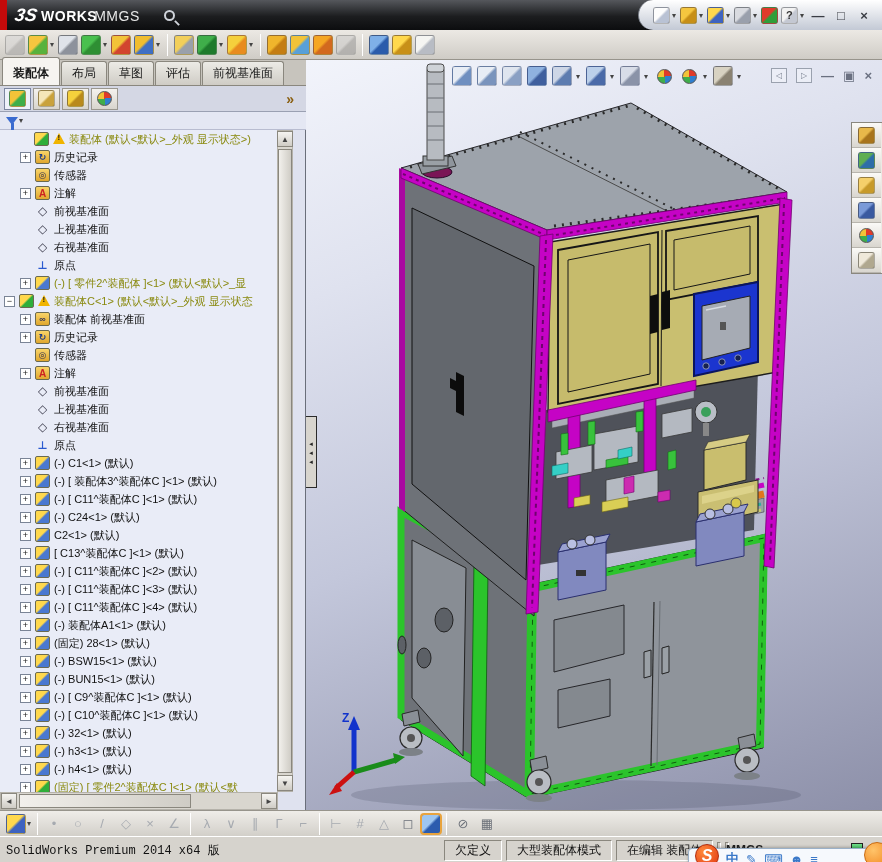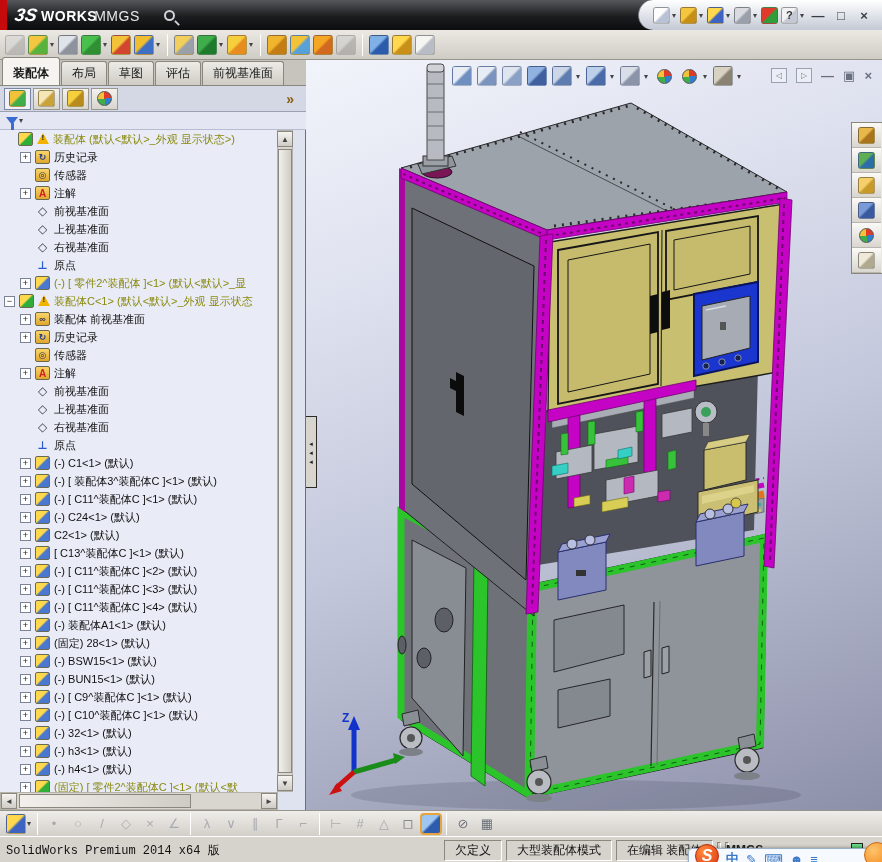--- a/index.html
+++ b/index.html
@@ -203,21 +203,21 @@
         <span class="pane-tab">
           <span class="sphere"></span>
         </span>
         <span id="overflow-chevron">»</span>
       </div>
     <div id="filter-row">
       <span class="funnel"></span>
       <span class="dd">▾</span>
     </div>
     <div id="tree">
-        <div class="tree-row" style="padding-left: 3px;">
+        <div class="tree-row" style="padding-left: 19px;">
           <span class="expspacer"></span>
           <span class="ic ic-asm"></span>
           <span class="warn"></span>
           <span class="lbl olive">装配体 (默认&lt;默认&gt;_外观 显示状态&gt;)</span>
         </div>
         <div class="tree-row" style="padding-left: 20px;">
           <span class="expbox">+</span>
           <span class="ic ic-history"></span>
           <span class="lbl">历史记录</span>
         </div>

